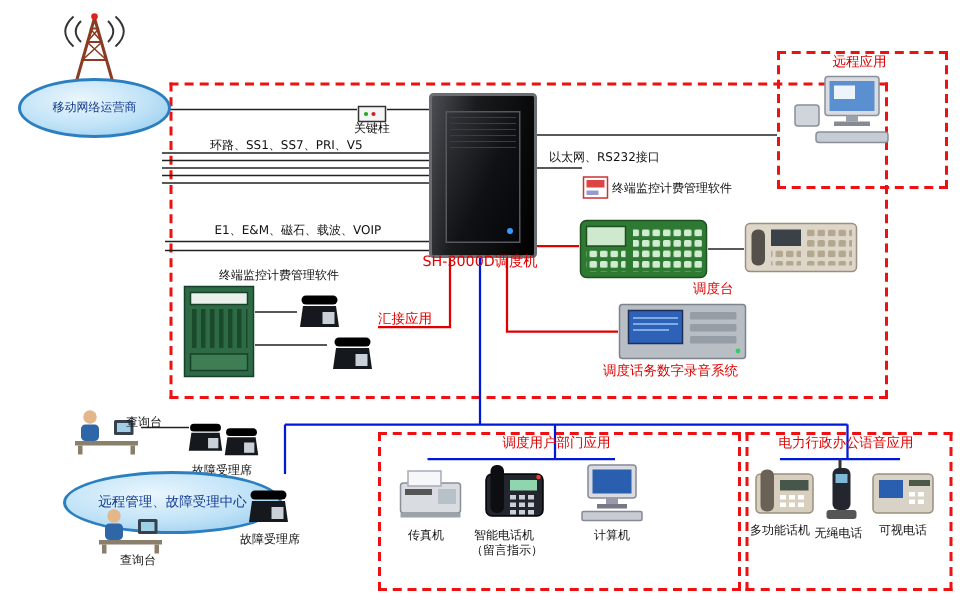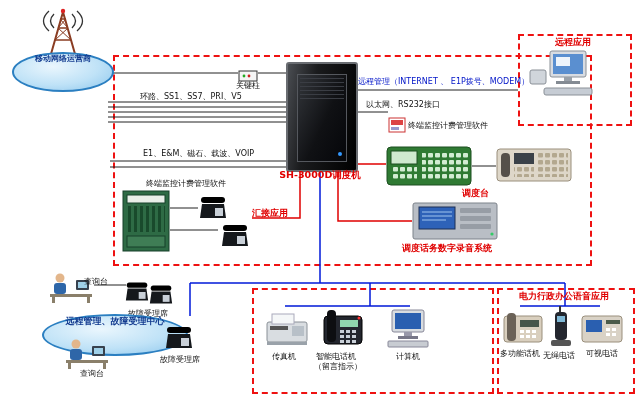--- a/index.html
+++ b/index.html
@@ -1,28 +1,28 @@
 <!DOCTYPE html>
 <html><head>
 <meta charset="utf-8">
 <style>
   html,body{margin:0;padding:0}
   body{font-family:"DejaVu Sans","Liberation Sans",sans-serif;background:#fff}
   #canvas{position:relative;width:640px;height:400px;background:#fff;overflow:hidden}
   .abs{position:absolute}
   .lbl{font-size:9px;line-height:1.15;color:#111;white-space:nowrap}
   .sm{font-size:8px}
-  .bold{font-weight:bold}
+  .bold{font-weight:normal}
   .t-blue{color:#0014c8}
   .t-red{color:#e00000}
   .t-navy{color:#123a8f}
   .center{text-align:center}
   .dashed{border:2px dashed #ee1111;z-index:0}
   .node{z-index:2}
-  .cloud{border-radius:50%;background:radial-gradient(ellipse at 40% 35%,#eaf6fd 0%,#bfe2f7 55%,#8cc6ec 100%);border:2px solid #2b7fc1;display:flex;justify-content:center;z-index:2}
+  .cloud{border-radius:50%;background:radial-gradient(ellipse at 40% 35%,#eaf6fd 0%,#bfe2f7 55%,#8cc6ec 100%);border:2px solid #2b7fc1;display:flex;align-items:center;justify-content:center;z-index:2}
   .rack{background:linear-gradient(100deg,#4a4d52 0%,#1a1b1d 35%,#000 100%);border:2px solid #6a6d72;border-radius:3px;z-index:2}
   .rack-door{position:absolute;left:9px;right:9px;top:10px;bottom:8px;border:1px solid #55585e;background:linear-gradient(115deg,#33363b 0%,#101114 55%,#05060a 100%)}
   .rack-vent{position:absolute;left:12px;right:12px;top:14px;height:22px;background:repeating-linear-gradient(180deg,#3a3d44 0 1px,transparent 1px 4px)}
   .rack-led{position:absolute;right:14px;bottom:14px;width:4px;height:4px;border-radius:50%;background:#39f}
   #wires{z-index:1}
 </style>
 </head>
 <body>
 
 <div id="canvas">
@@ -105,21 +105,20 @@
   <div class="abs node lbl sm" style="left:140px;top:92px">环路、SS1、SS7、PRI、V5</div>
   <div class="abs node lbl sm" style="left:143px;top:149px">E1、E&amp;M、磁石、载波、VOIP</div>
 
   <div class="abs rack" style="left:286px;top:62px;width:68px;height:106px">
     <div class="rack-door"></div>
     <div class="rack-vent"></div>
     <div class="rack-led"></div>
   </div>
   <div class="abs node lbl bold t-red center" style="left:274px;top:170px;width:92px;font-size:9.5px">SH-3000D调度机</div>
 
-  <div class="abs node lbl sm t-blue" style="left:358px;top:77px">远程管理（INTERNET 、 E1P拨号、MODEM）</div>
   <div class="abs node lbl sm" style="left:366px;top:100px">以太网、RS232接口</div>
   <div class="abs node" style="left:388px;top:117px">
     <svg width="18" height="16">
         <rect x="1" y="1" width="16" height="14" fill="#fff" stroke="#c33"></rect>
         <rect x="3" y="3" width="12" height="5" fill="#d44"></rect>
         <rect x="3" y="10" width="8" height="3" fill="#99c"></rect>
       </svg>
   </div>
   <div class="abs node lbl sm" style="left:408px;top:121px">终端监控计费管理软件</div>
 
@@ -241,20 +240,21 @@
   <div class="abs node lbl sm" style="left:80px;top:369px">查询台</div>
   <div class="abs node" style="left:164px;top:324px">
     <svg width="30" height="28" viewBox="0 0 30 28">
         <path d="M4,10 h22 l2,14 h-26 z" fill="#15181c"></path>
         <rect x="3" y="3" width="24" height="6" rx="3" fill="#000"></rect>
         <rect x="17" y="14" width="8" height="8" fill="#c9d0d8"></rect>
       </svg>
   </div>
   <div class="abs node lbl sm" style="left:160px;top:355px">故障受理席</div>
 
+  <div class="abs node lbl bold t-red center" style="left:252px;top:291px;width:238px">调度用户部门应用</div>
   <div class="abs node" style="left:264px;top:308px">
     <svg width="46" height="40" viewBox="0 0 46 40">
       <rect x="3" y="14" width="40" height="20" rx="2" fill="#d9dde1" stroke="#8a9097"></rect>
       <rect x="8" y="6" width="22" height="10" fill="#f5f7f8" stroke="#aab"></rect>
       <rect x="6" y="18" width="18" height="4" fill="#555"></rect>
       <rect x="28" y="18" width="12" height="10" fill="#b8c0c8"></rect>
       <rect x="3" y="34" width="40" height="3" fill="#9aa2aa"></rect>
     </svg>
   </div>
   <div class="abs node lbl sm" style="left:272px;top:352px">传真机</div>

